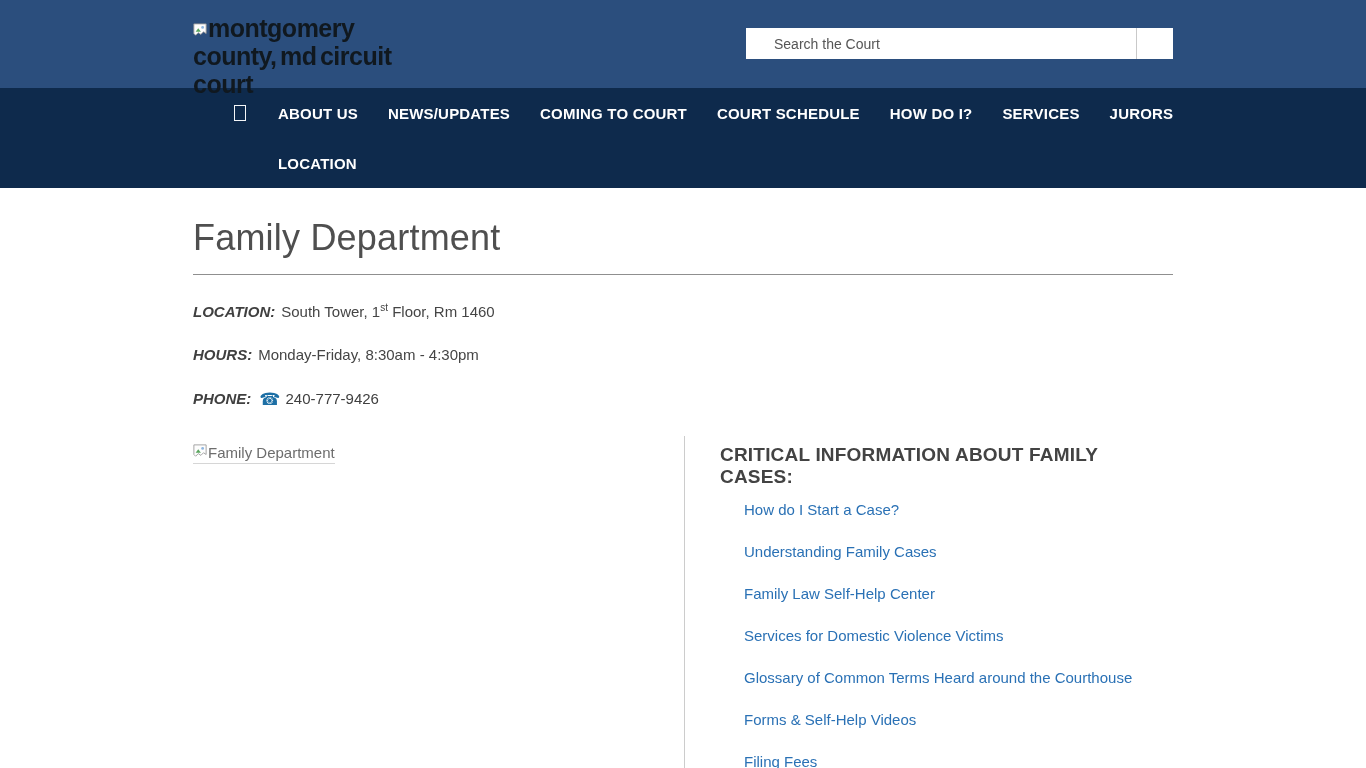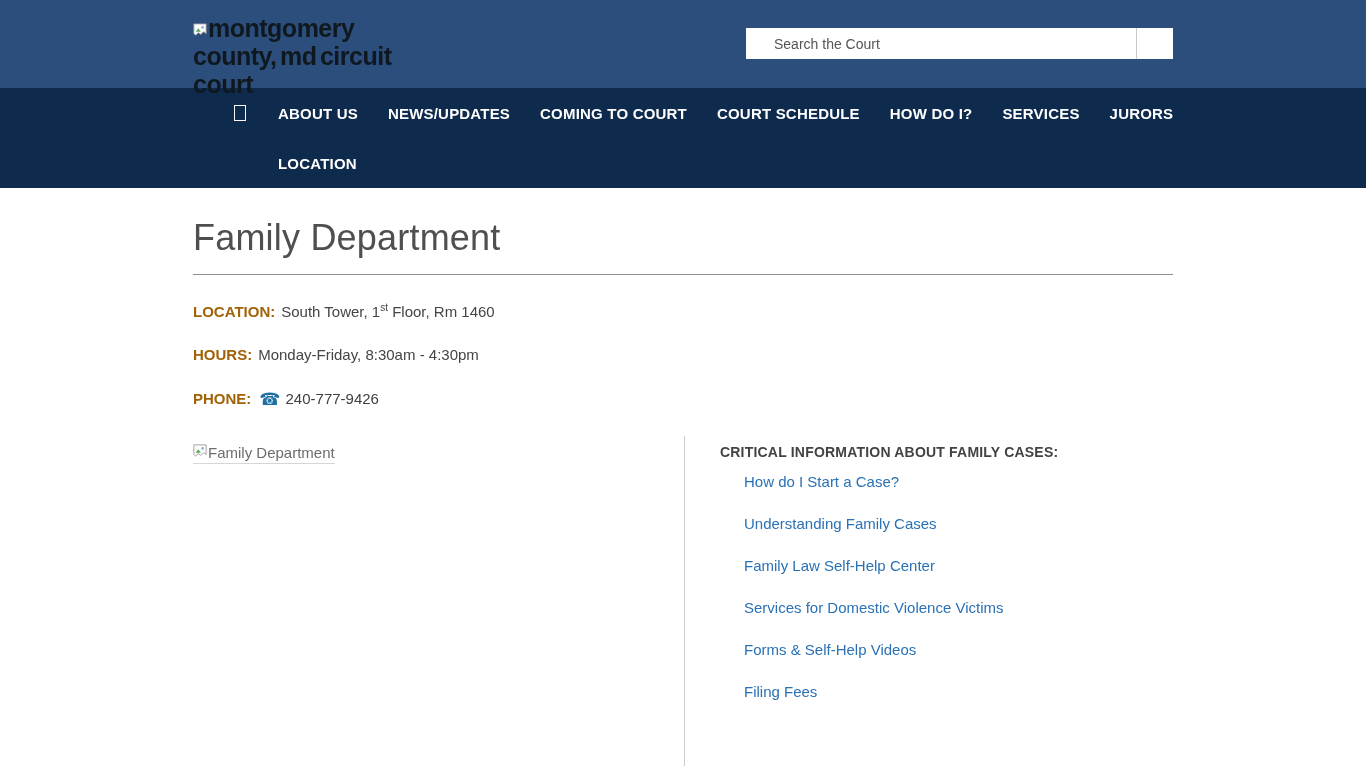--- a/index.html
+++ b/index.html
@@ -83,21 +83,21 @@
   }
   .title-rule {
     border: none;
     border-top: 1px solid #8f8f8f;
     margin: 15px 0 0 0;
   }
 
   
   .info { margin-top: 27px; }
   .info-row { margin-bottom: 26px; font-size: 15px; color: #454545; }
-  .info-label { font-weight: bold; color: #a16207; margin-right: 6px; }
+  .info-label { font-weight: bold; color: #404040; margin-right: 6px; font-style: italic; }
   sup { font-size: 10px; }
   .phone-icon {
     color: #1d6fa5;
     font-size: 17px;
     margin: 0 5px 0 2px;
     vertical-align: -1px;
   }
   .link { color: #404040; text-decoration: none; cursor: pointer; }
 
   
@@ -112,21 +112,21 @@
     padding-bottom: 2px;
     cursor: pointer;
   }
   .col-right {
     flex: 1;
     border-left: 1px solid #cccccc;
     padding-left: 35px;
     padding-top: 8px;
   }
   .crit-heading {
-    font-size: 14px;
+    font-size: 19px;
     font-weight: bold;
     color: #434343;
     margin-bottom: 13px;
     letter-spacing: 0.2px;
   }
   .crit-link {
     display: block;
     color: #2a71b5;
     font-size: 15px;
     text-decoration: none;
@@ -196,17 +196,18 @@
               <path d="M3 10 L6 6 L9 10 Z" fill="#58a55c"></path>
               <circle cx="11" cy="5" r="1.6" fill="#8fb6e0"></circle>
             </svg></span><span>Family Department</span></a>
     </div>
     <div class="col-right">
       <h2 class="crit-heading">CRITICAL INFORMATION ABOUT FAMILY CASES:</h2>
       <a class="crit-link">How do I Start a Case?</a>
       <a class="crit-link">Understanding Family Cases</a>
       <a class="crit-link">Family Law Self-Help Center</a>
       <a class="crit-link">Services for Domestic Violence Victims</a>
+      <a class="crit-link">Glossary of Common Terms Heard around the Courthouse</a>
       <a class="crit-link">Forms &amp; Self-Help Videos</a>
       <a class="crit-link">Filing Fees</a>
     </div>
   </div>
 </main>
 
 </body></html>

